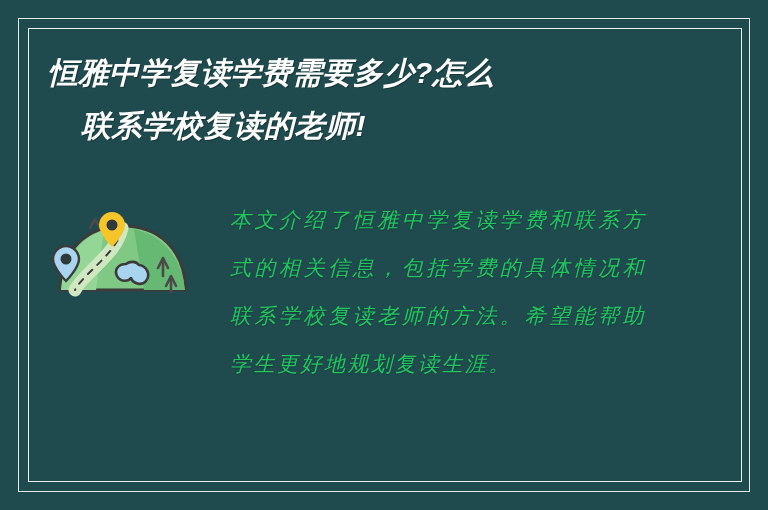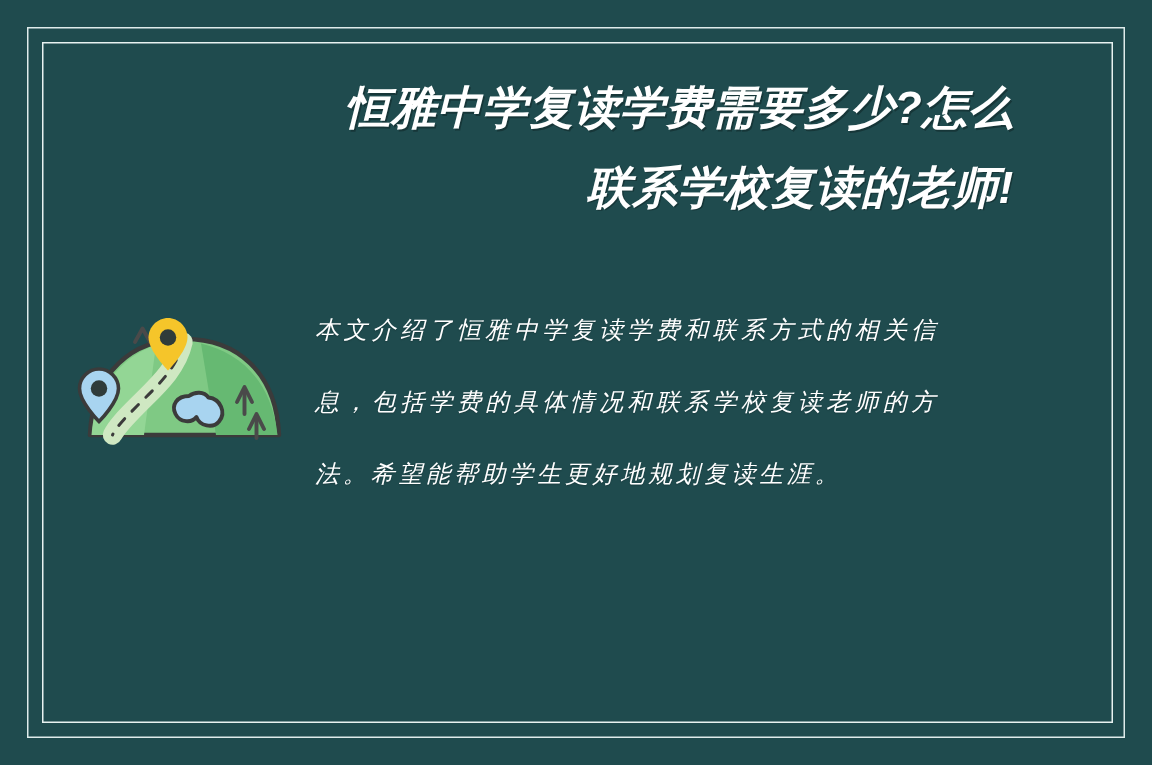--- a/index.html
+++ b/index.html
@@ -29,24 +29,23 @@
     position: absolute;
     left: 28px;  top: 28px;
     right: 26px; bottom: 28px;
     border: 1.5px solid #e8f2f1;
     pointer-events: none;
   }
 
   
   .title-block {
     position: absolute;
-    left: 36px;
+    left: 48px;
     top: 58px;
     width: 640px;
-    text-align: right;
   }
   .title-line {
     color: #ffffff;
     font-size: 30px;
     font-weight: 900;
     font-style: italic;
     letter-spacing: 0.5px;
     line-height: 1.0;
     white-space: nowrap;
     text-shadow: 1px 1px 0 rgba(0,0,0,0.28);
@@ -63,24 +62,24 @@
     align-items: flex-start;
   }
   .illustration {
     flex: 0 0 auto;
     width: 150px;
     height: 100px;
     margin-top: 6px;
   }
   .body-text {
     flex: 1 1 auto;
-    margin-left: 12px;
-    color: #ffffff;
+    margin-left: 32px;
+    color: #22c55e;
     font-family: "DejaVu Serif", "Liberation Serif", serif;
-    font-size: 16px;
+    font-size: 21px;
     font-style: italic;
     line-height: 48px;
     letter-spacing: 2.5px;
     text-align: justify;
     text-shadow: 0 1px 1px rgba(0,0,0,0.22);
     max-width: 416px;
   }
 </style>
 </head>
 <body>

